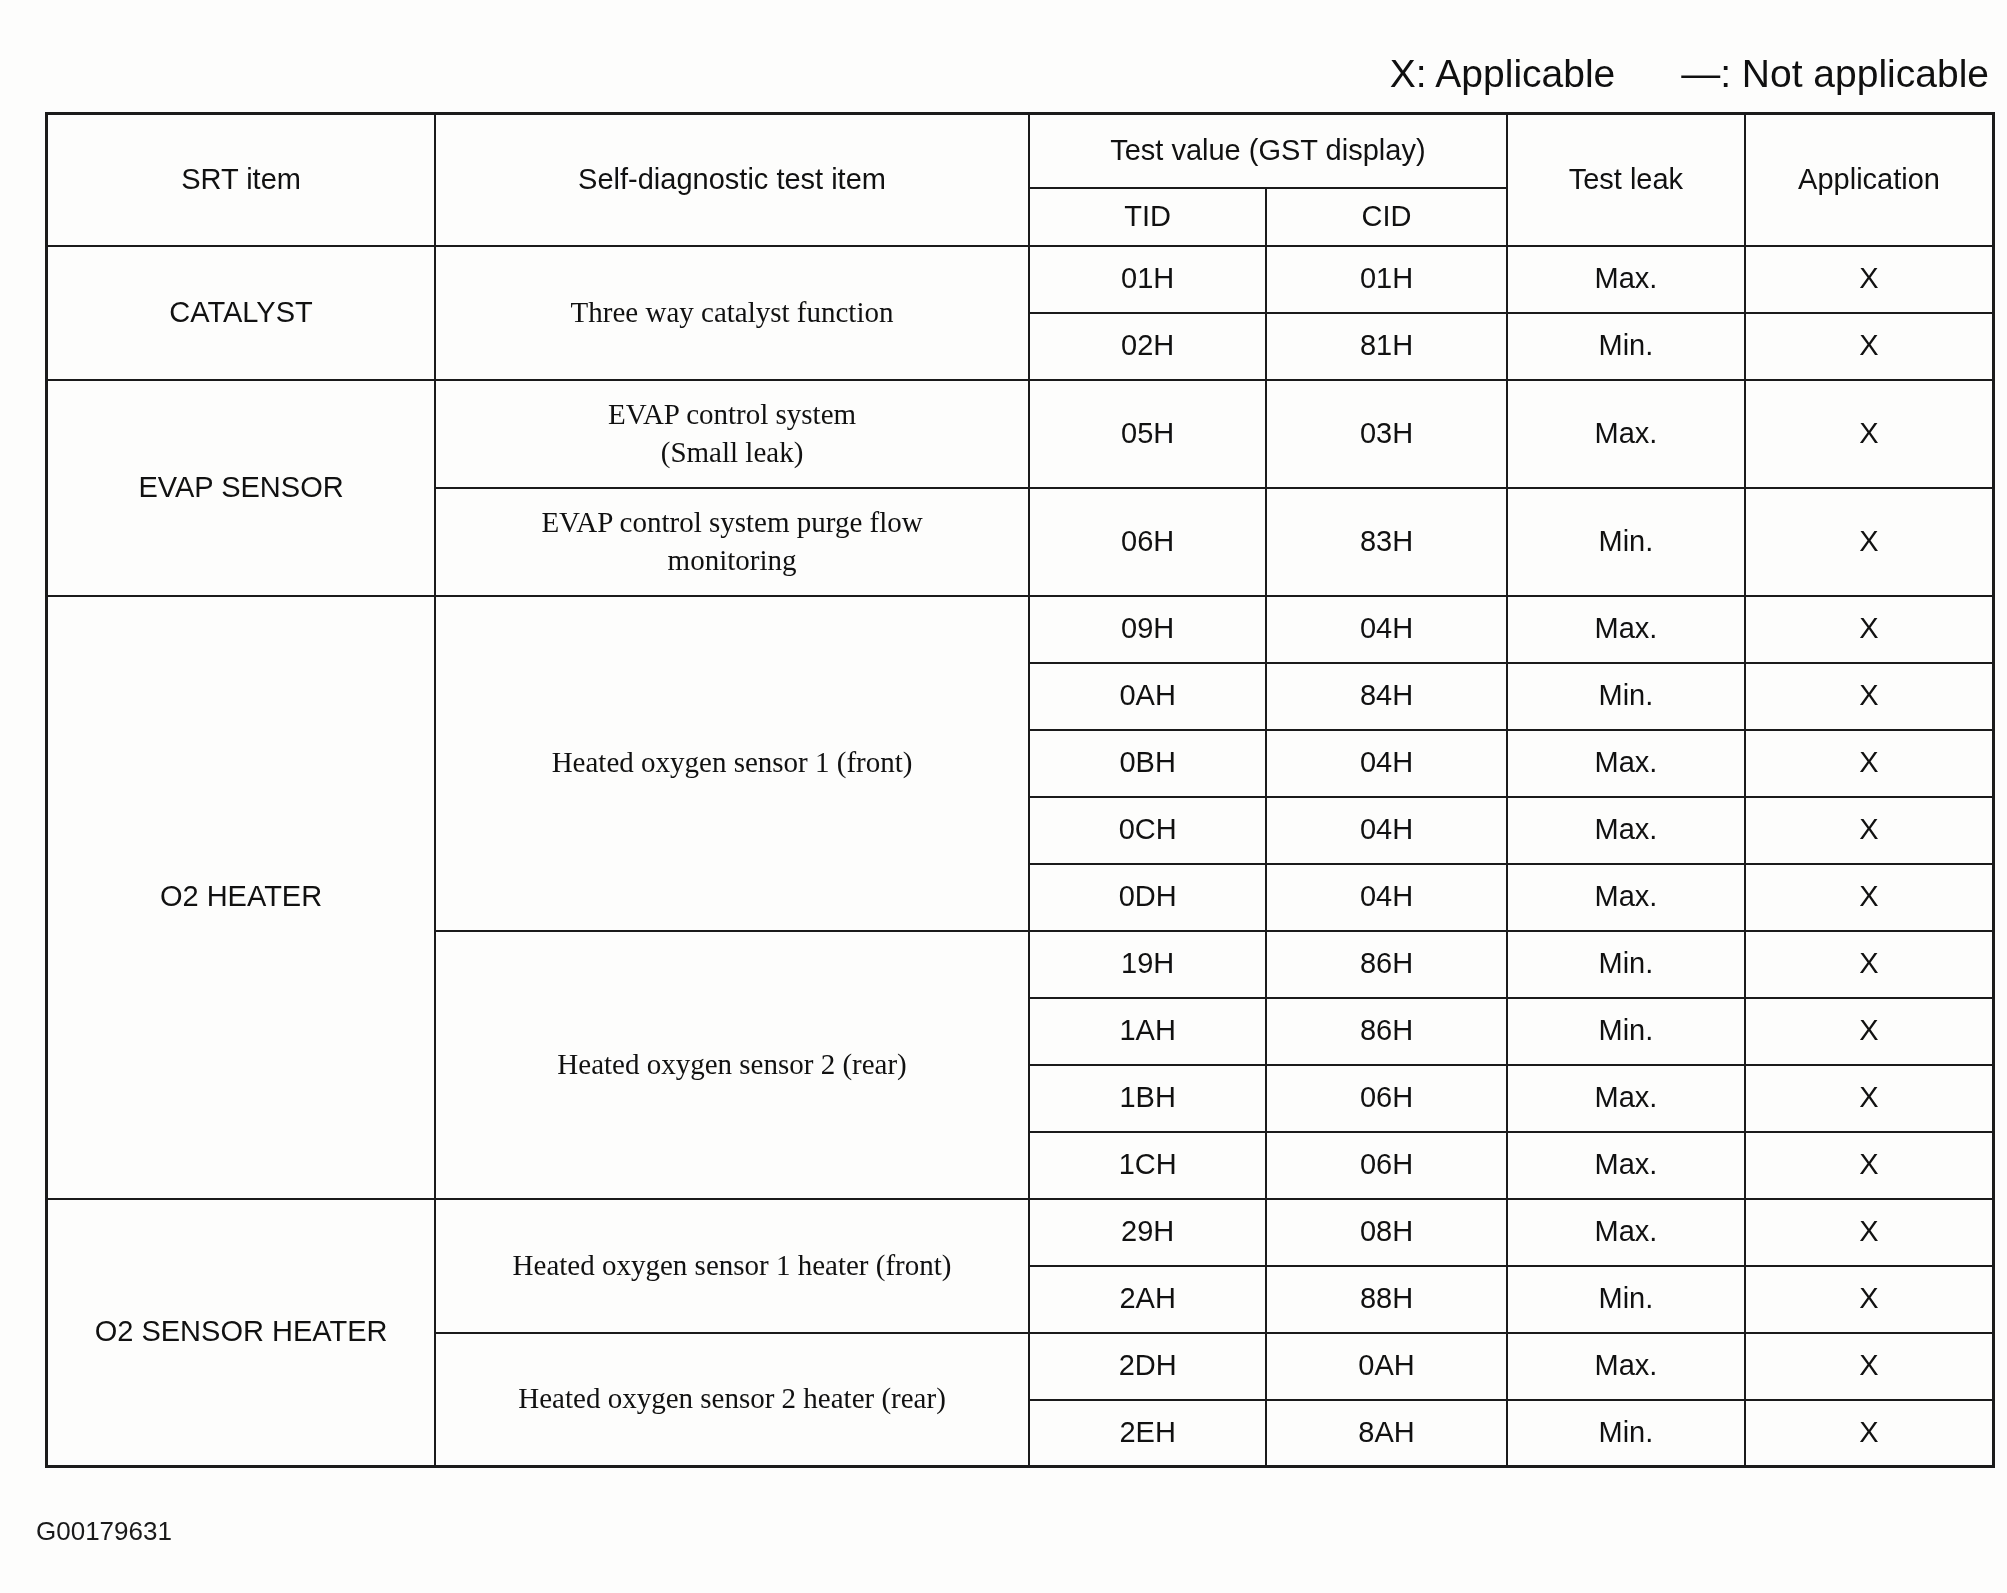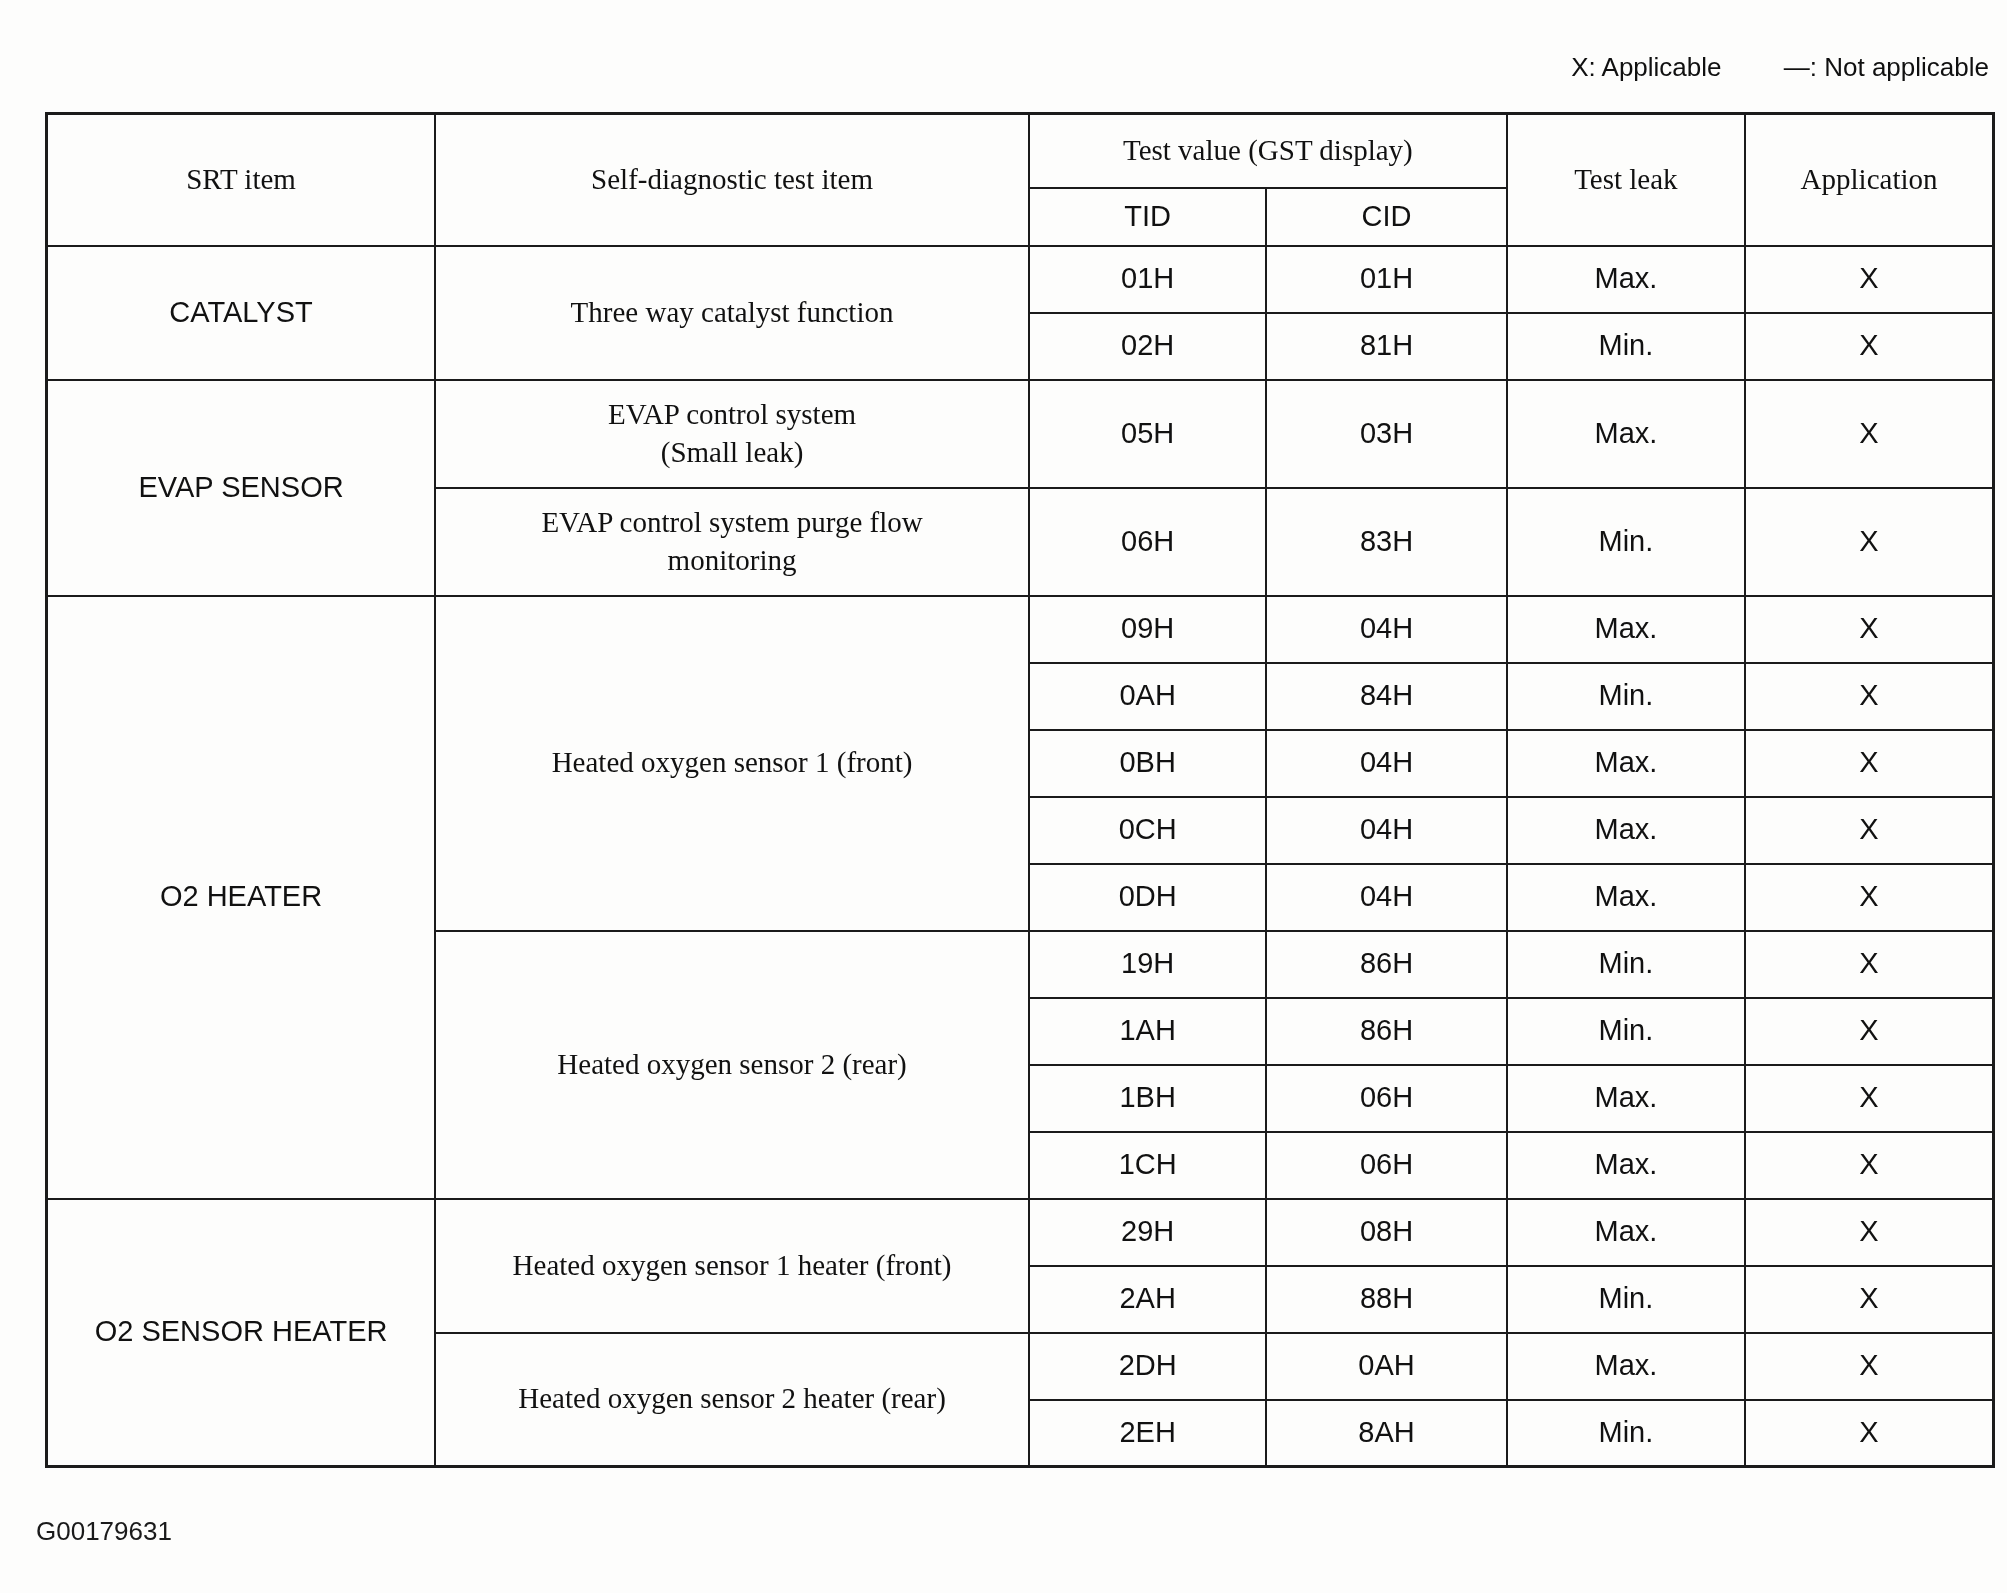--- a/index.html
+++ b/index.html
@@ -15,21 +15,21 @@
     position: relative;
     width: 2007px;
     height: 1593px;
     overflow: hidden;
     background: #fdfdfc;
   }
   .legend {
     position: absolute;
     top: 52px;
     right: 18px;
-    font-size: 26px;
+    font-size: 39px;
     white-space: nowrap;
     color: #101010;
   }
   .legend .legend-part + .legend-part {
     margin-left: 55px;
   }
   table.srt {
     position: absolute;
     left: 45px;
     top: 112px;
@@ -43,21 +43,21 @@
   table.srt th,
   table.srt td {
     border: 2px solid #1b1b1b;
     text-align: center;
     vertical-align: middle;
     padding: 6px 10px;
     font-weight: 400;
     line-height: 1.3;
     overflow: hidden;
   }
-  tr.h-header-top { height: 74px; font-family: Liberation Serif, serif; }
+  tr.h-header-top { height: 74px; }
   tr.h-header-sub { height: 58px; }
   tr.h-std { height: 67px; }
   tr.h-tall { height: 108px; }
   td.test { white-space: pre-line; font-family: Liberation Serif, serif; }
   .figure-id {
     position: absolute;
     left: 36px;
     top: 1516px;
     font-size: 26px;
     color: #1a1a1a;

